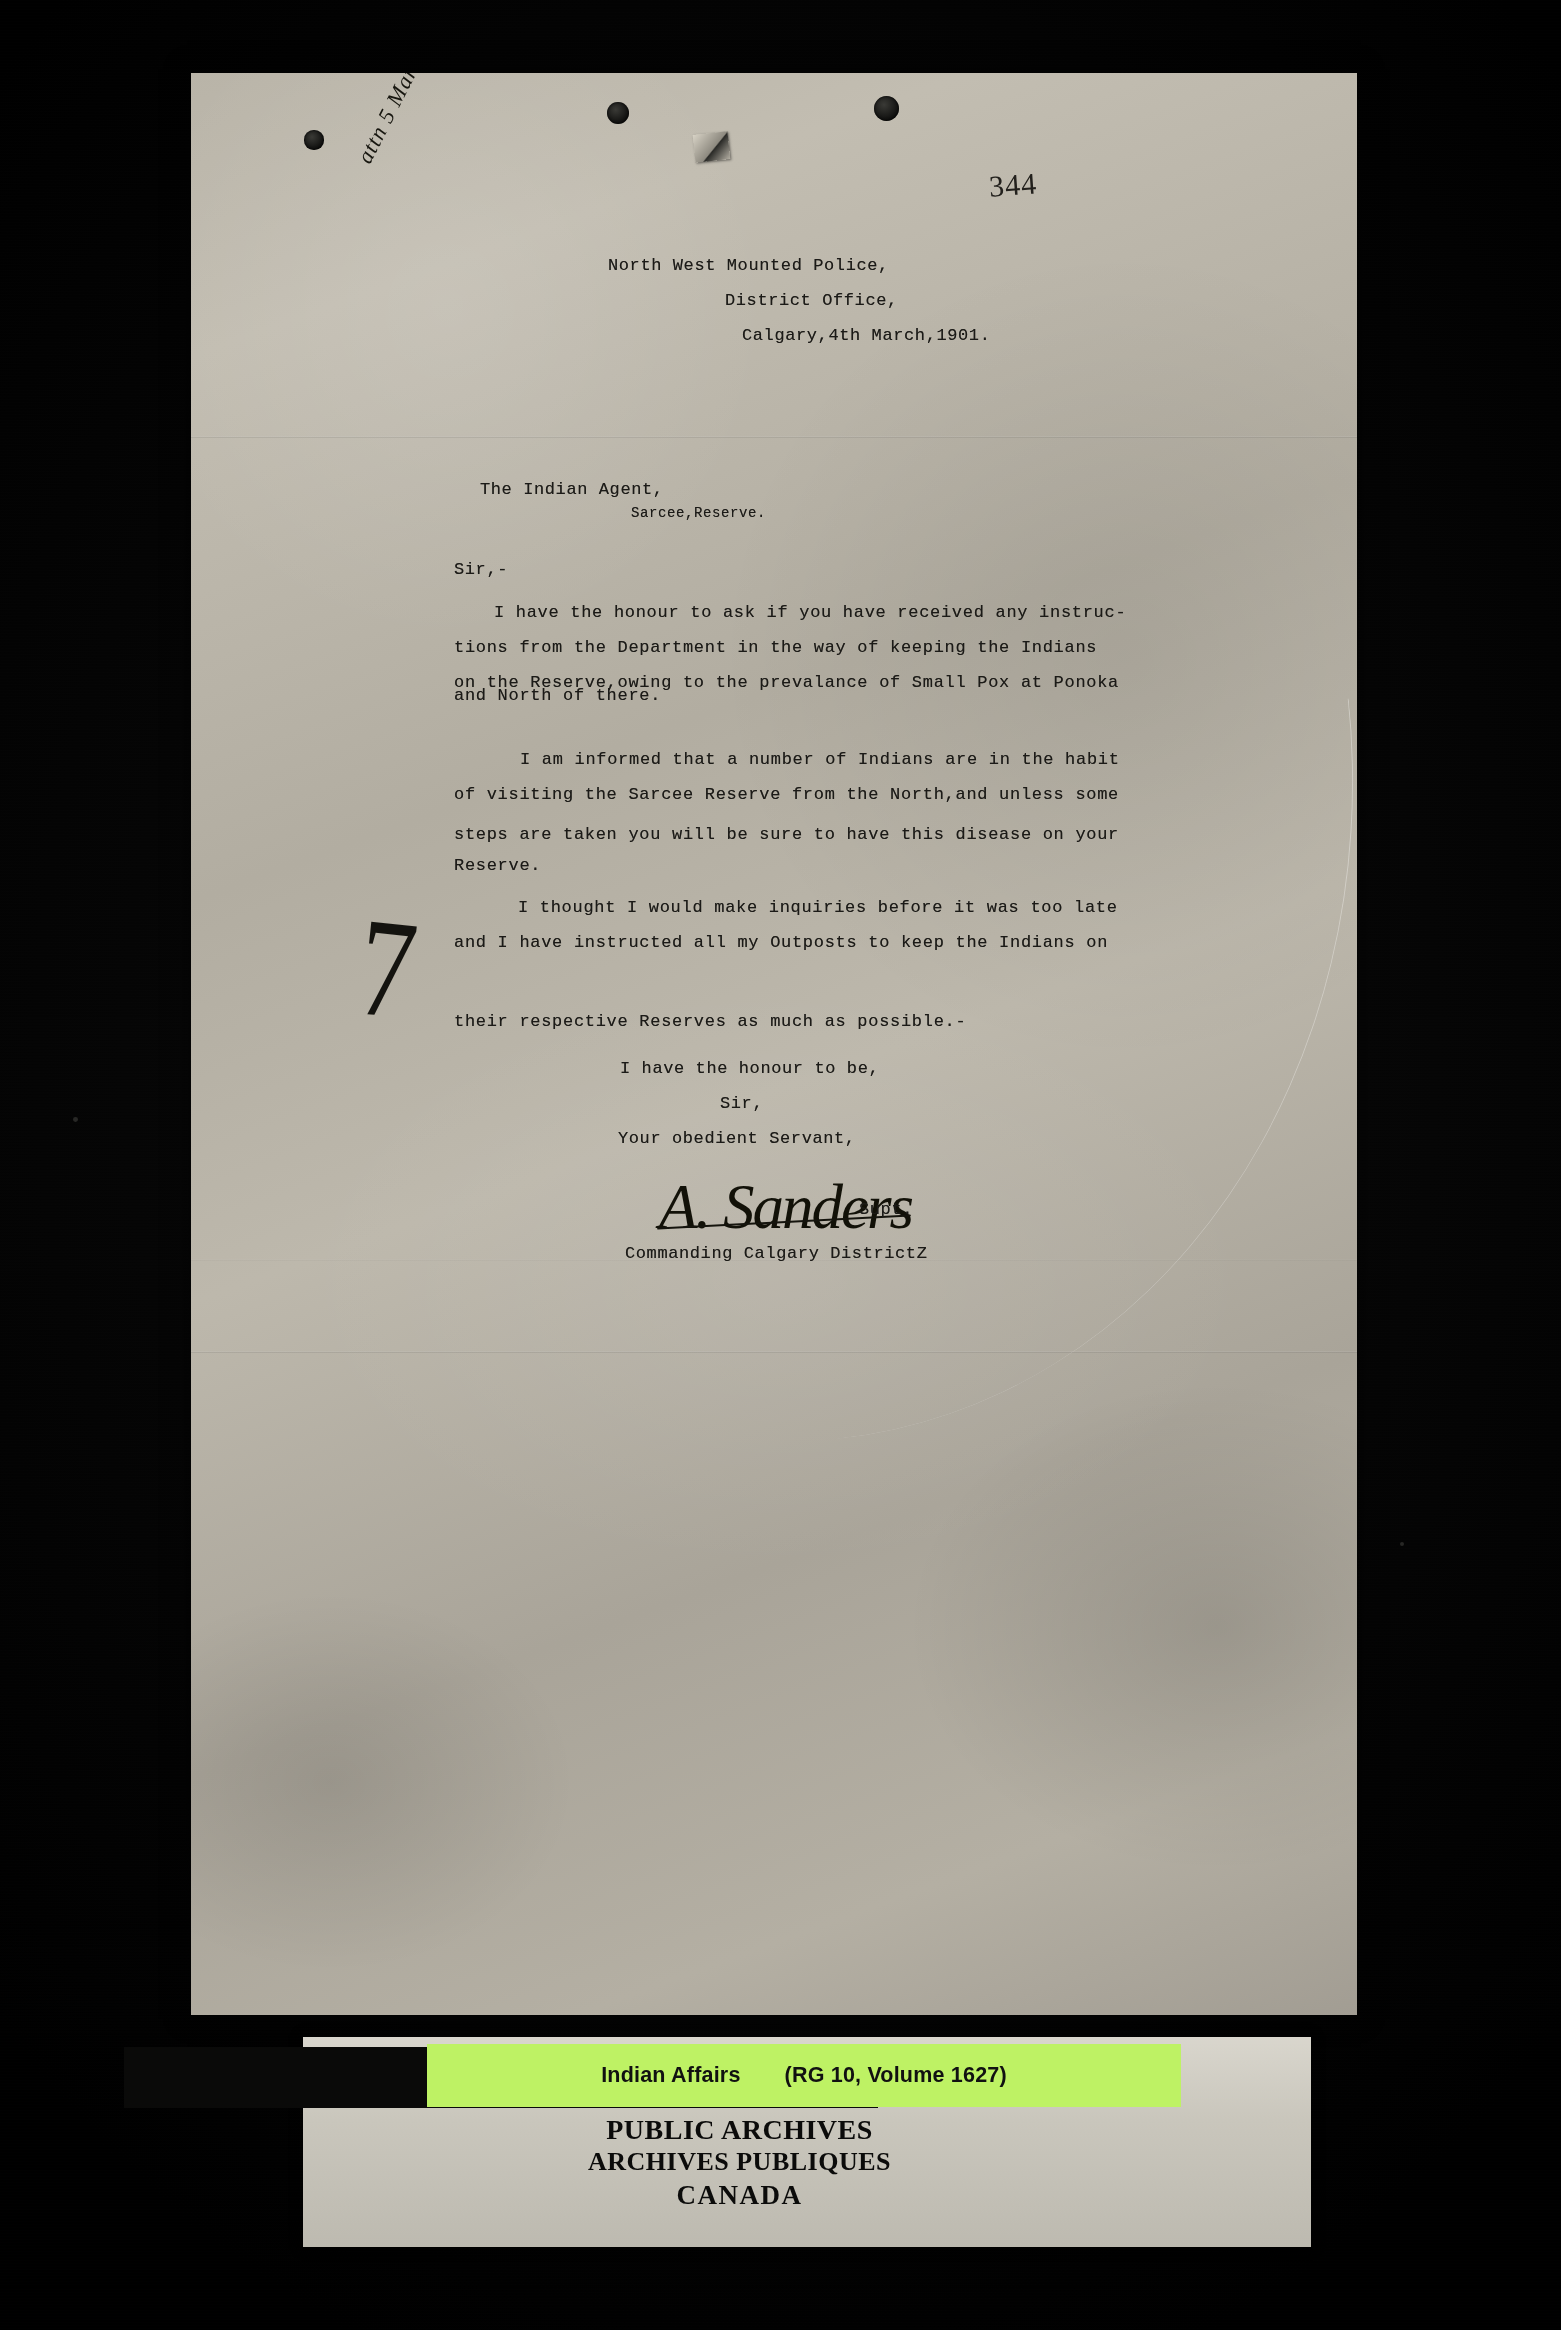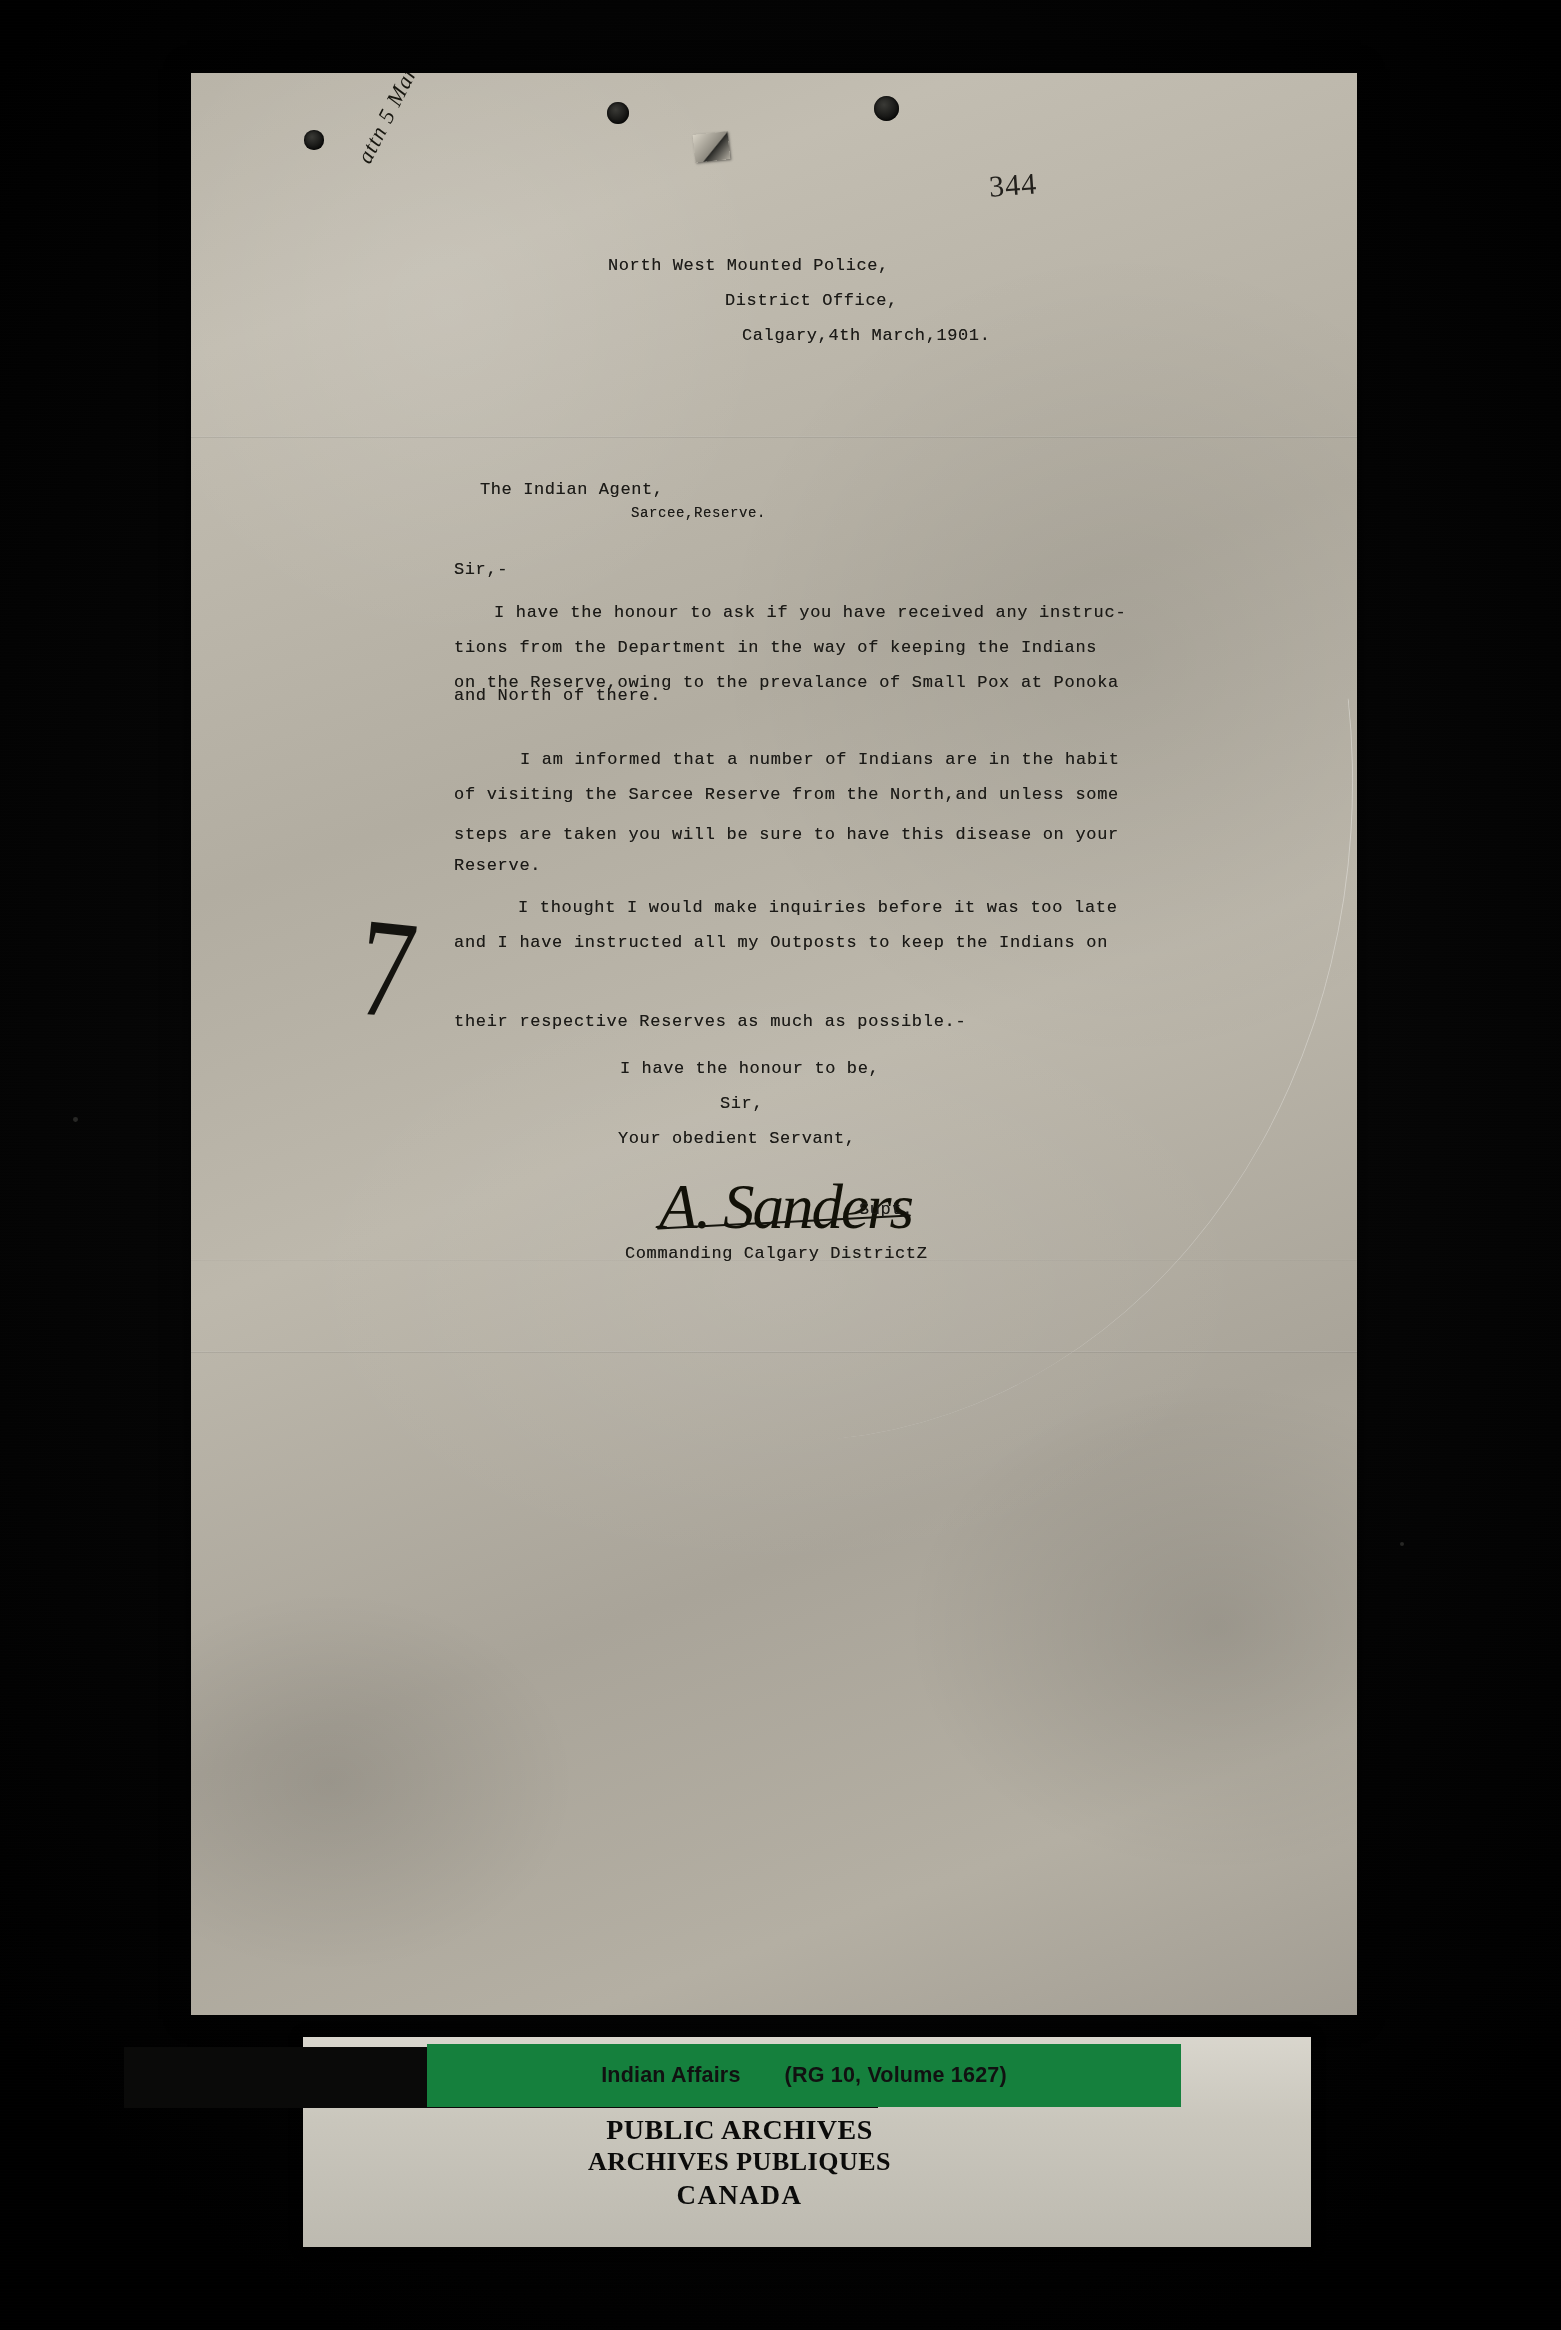--- a/index.html
+++ b/index.html
@@ -226,21 +226,21 @@
     width: 754px;
     height: 61px;
     background: #0a0a09;
   }
   .label-top-strip {
     position: absolute;
     left: 427px;
     top: 2044px;
     width: 754px;
     height: 63px;
-    background: #15803d;
+    background: #bef264;
     display: flex;
     align-items: center;
     justify-content: center;
     gap: 44px;
   }
   .label-top-strip span {
     color: #111;
     font-family: "Liberation Sans", sans-serif;
     font-weight: bold;
     font-size: 21.5px;

